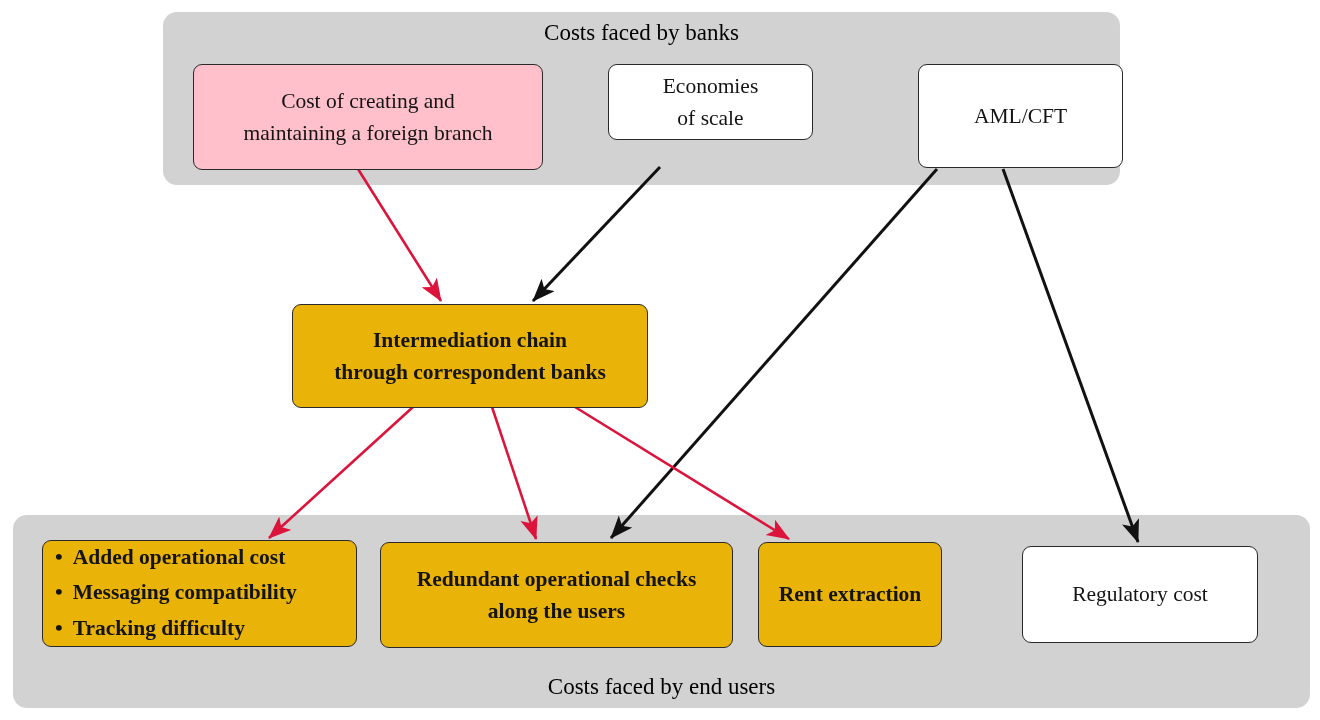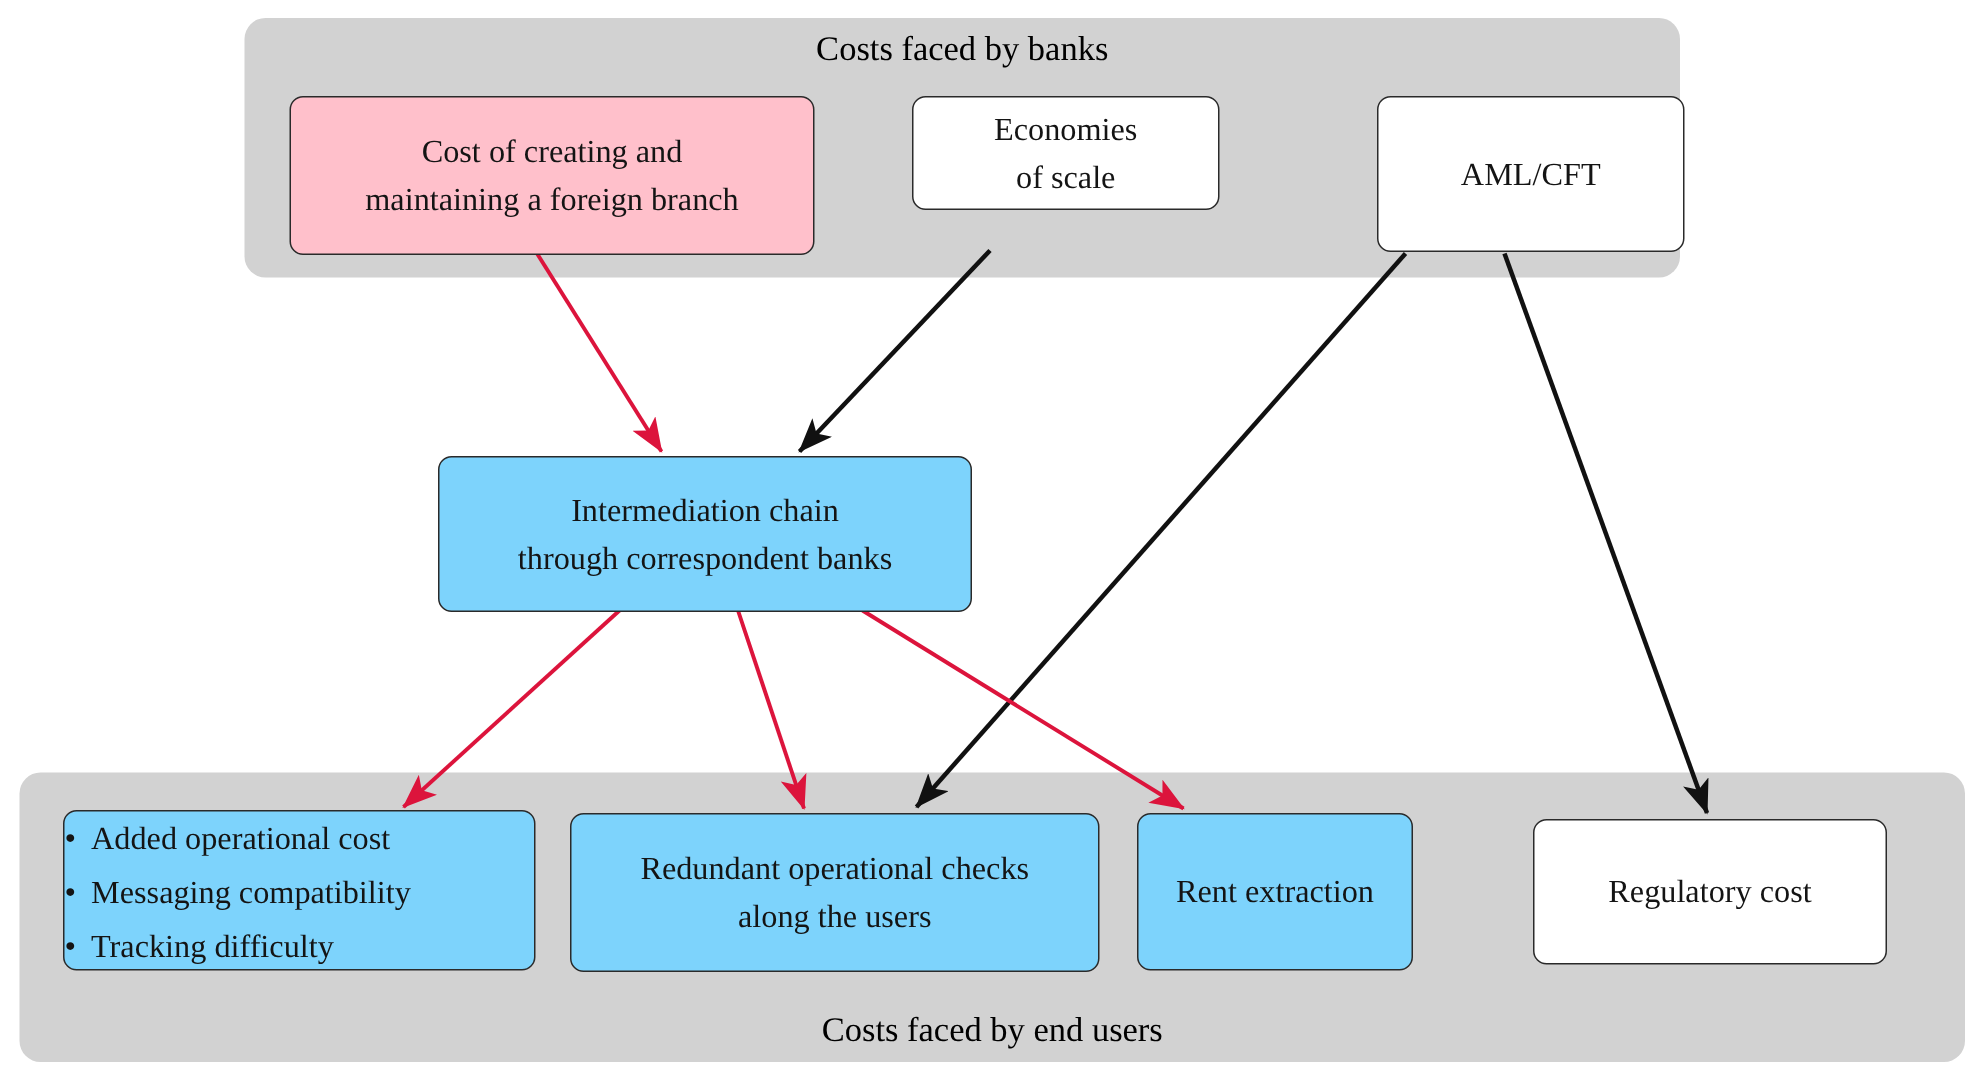--- a/index.html
+++ b/index.html
@@ -33,28 +33,28 @@
     flex-direction:column;
     align-items:center;
     justify-content:center;
     text-align:center;
     font-size:21.5px;
     line-height:1.5;
     box-sizing:border-box;
     z-index:3;
   }
   .fill-strong-pink{background:#ffc0cb;}
-  .fill-light-pink{background:#7dd3fc;}
+  .fill-light-pink{background:#eab308;font-weight:bold;}
   .fill-white{background:#ffffff;}
   .node .line{display:block;}
   .bullet-box{
     align-items:flex-start;
-    justify-content:space-between;
+    justify-content:flex-end;
     text-align:left;
-    padding-left:0;
+    padding-left:12px;
     padding-right:6px;
   }
   .bullet-item{display:block;line-height:1.62;}
   .bullet-item::before{
     content:"\2022";
     margin-right:10px;
     font-size:22px;
   }
   #arrow-layer{
     position:absolute;

